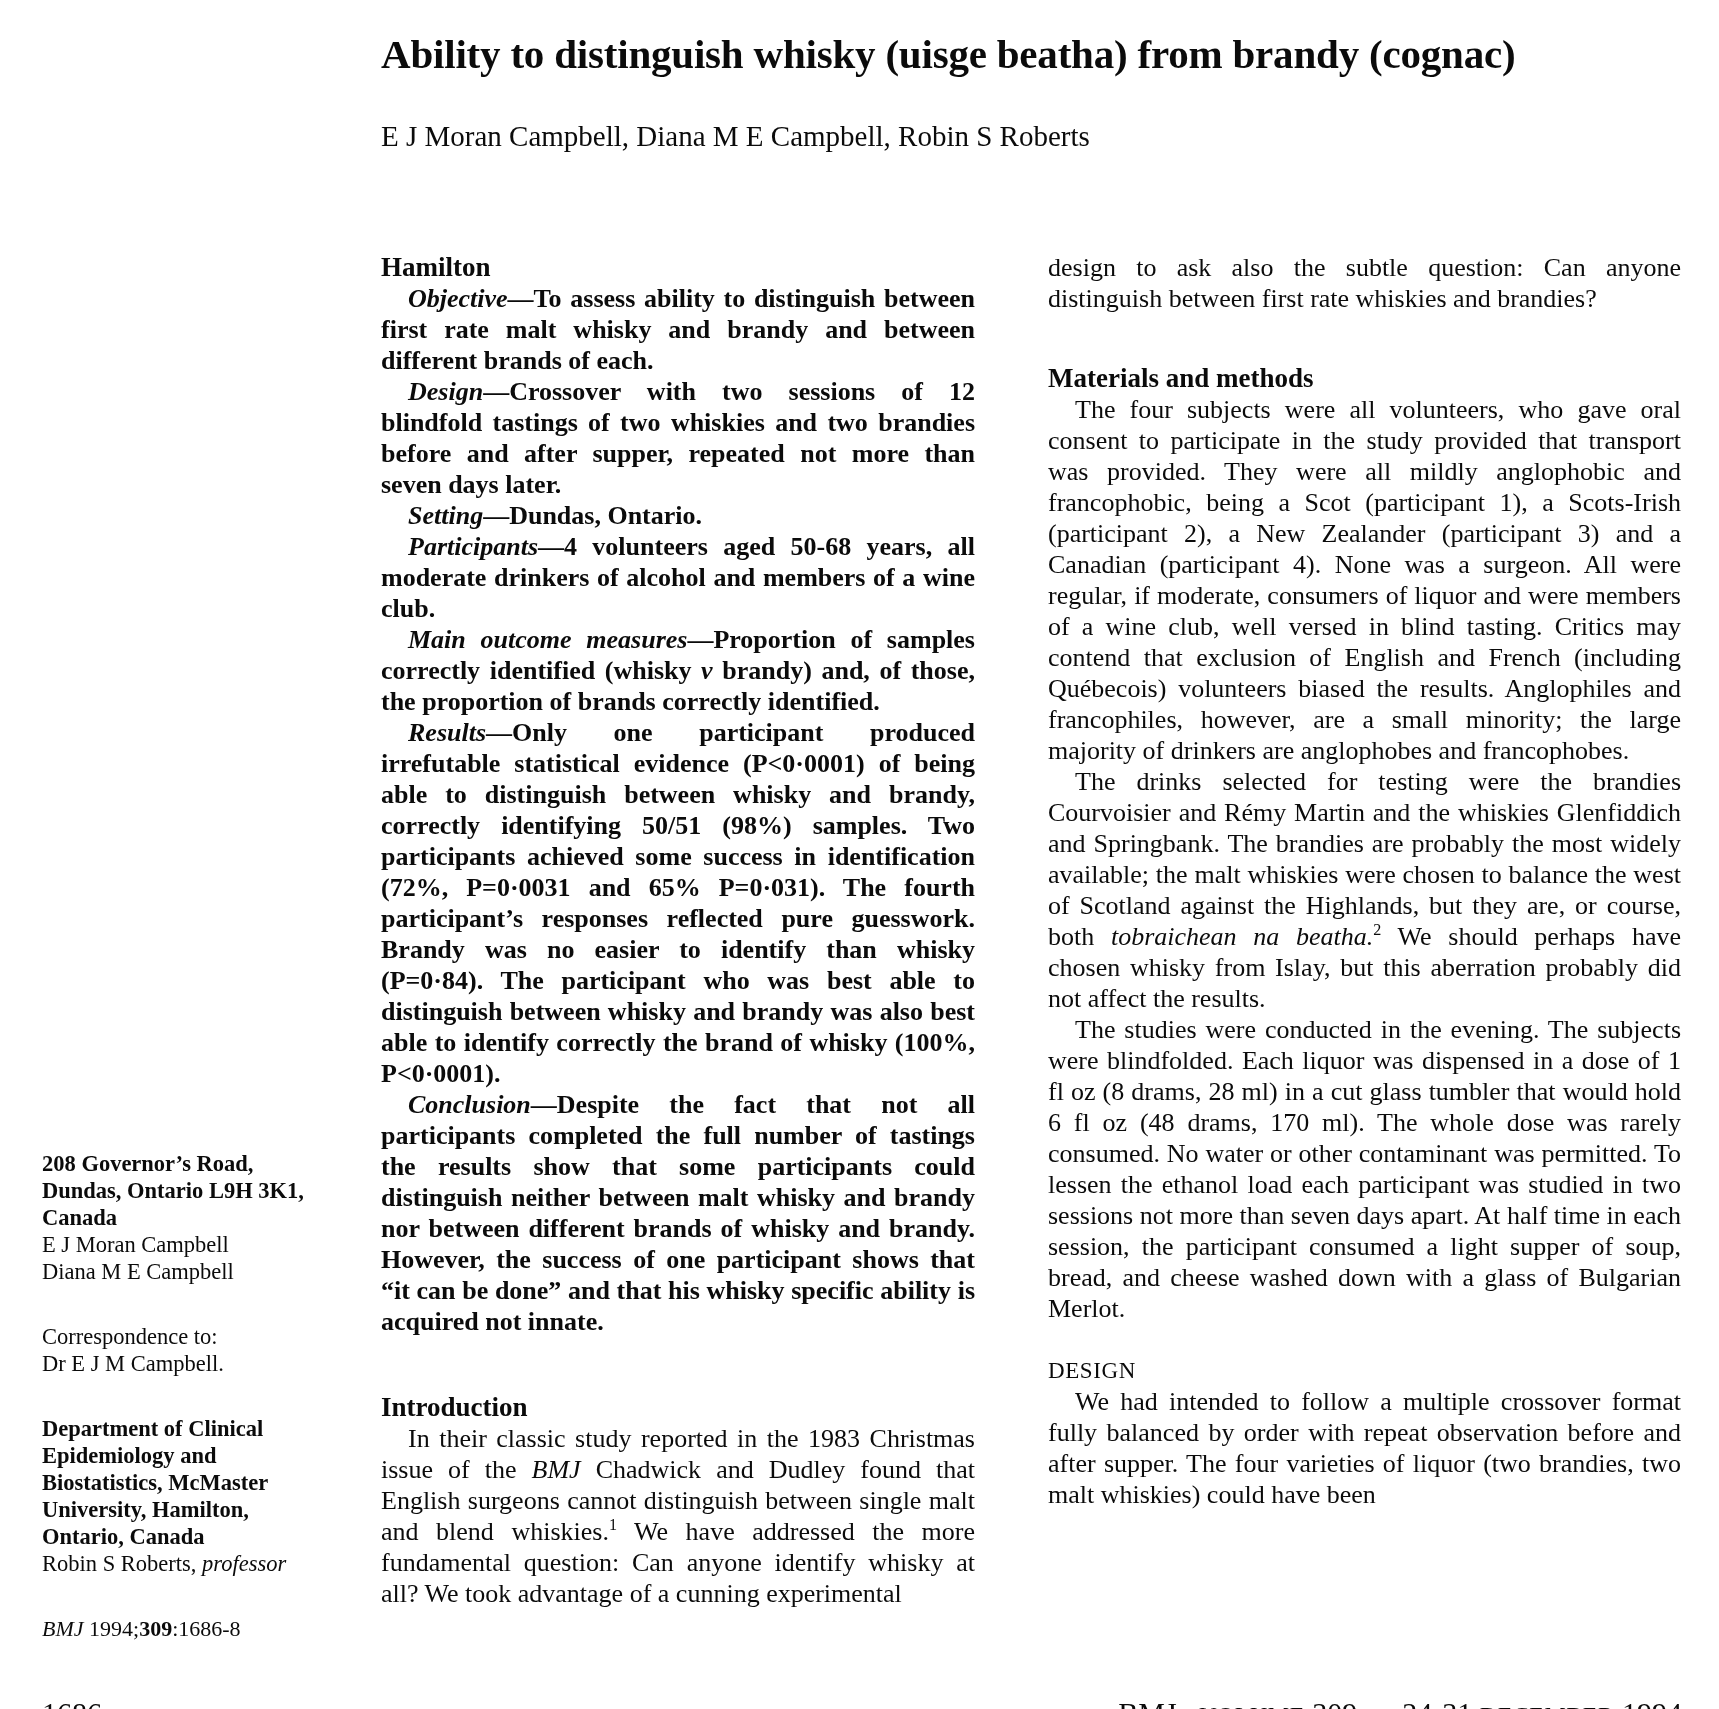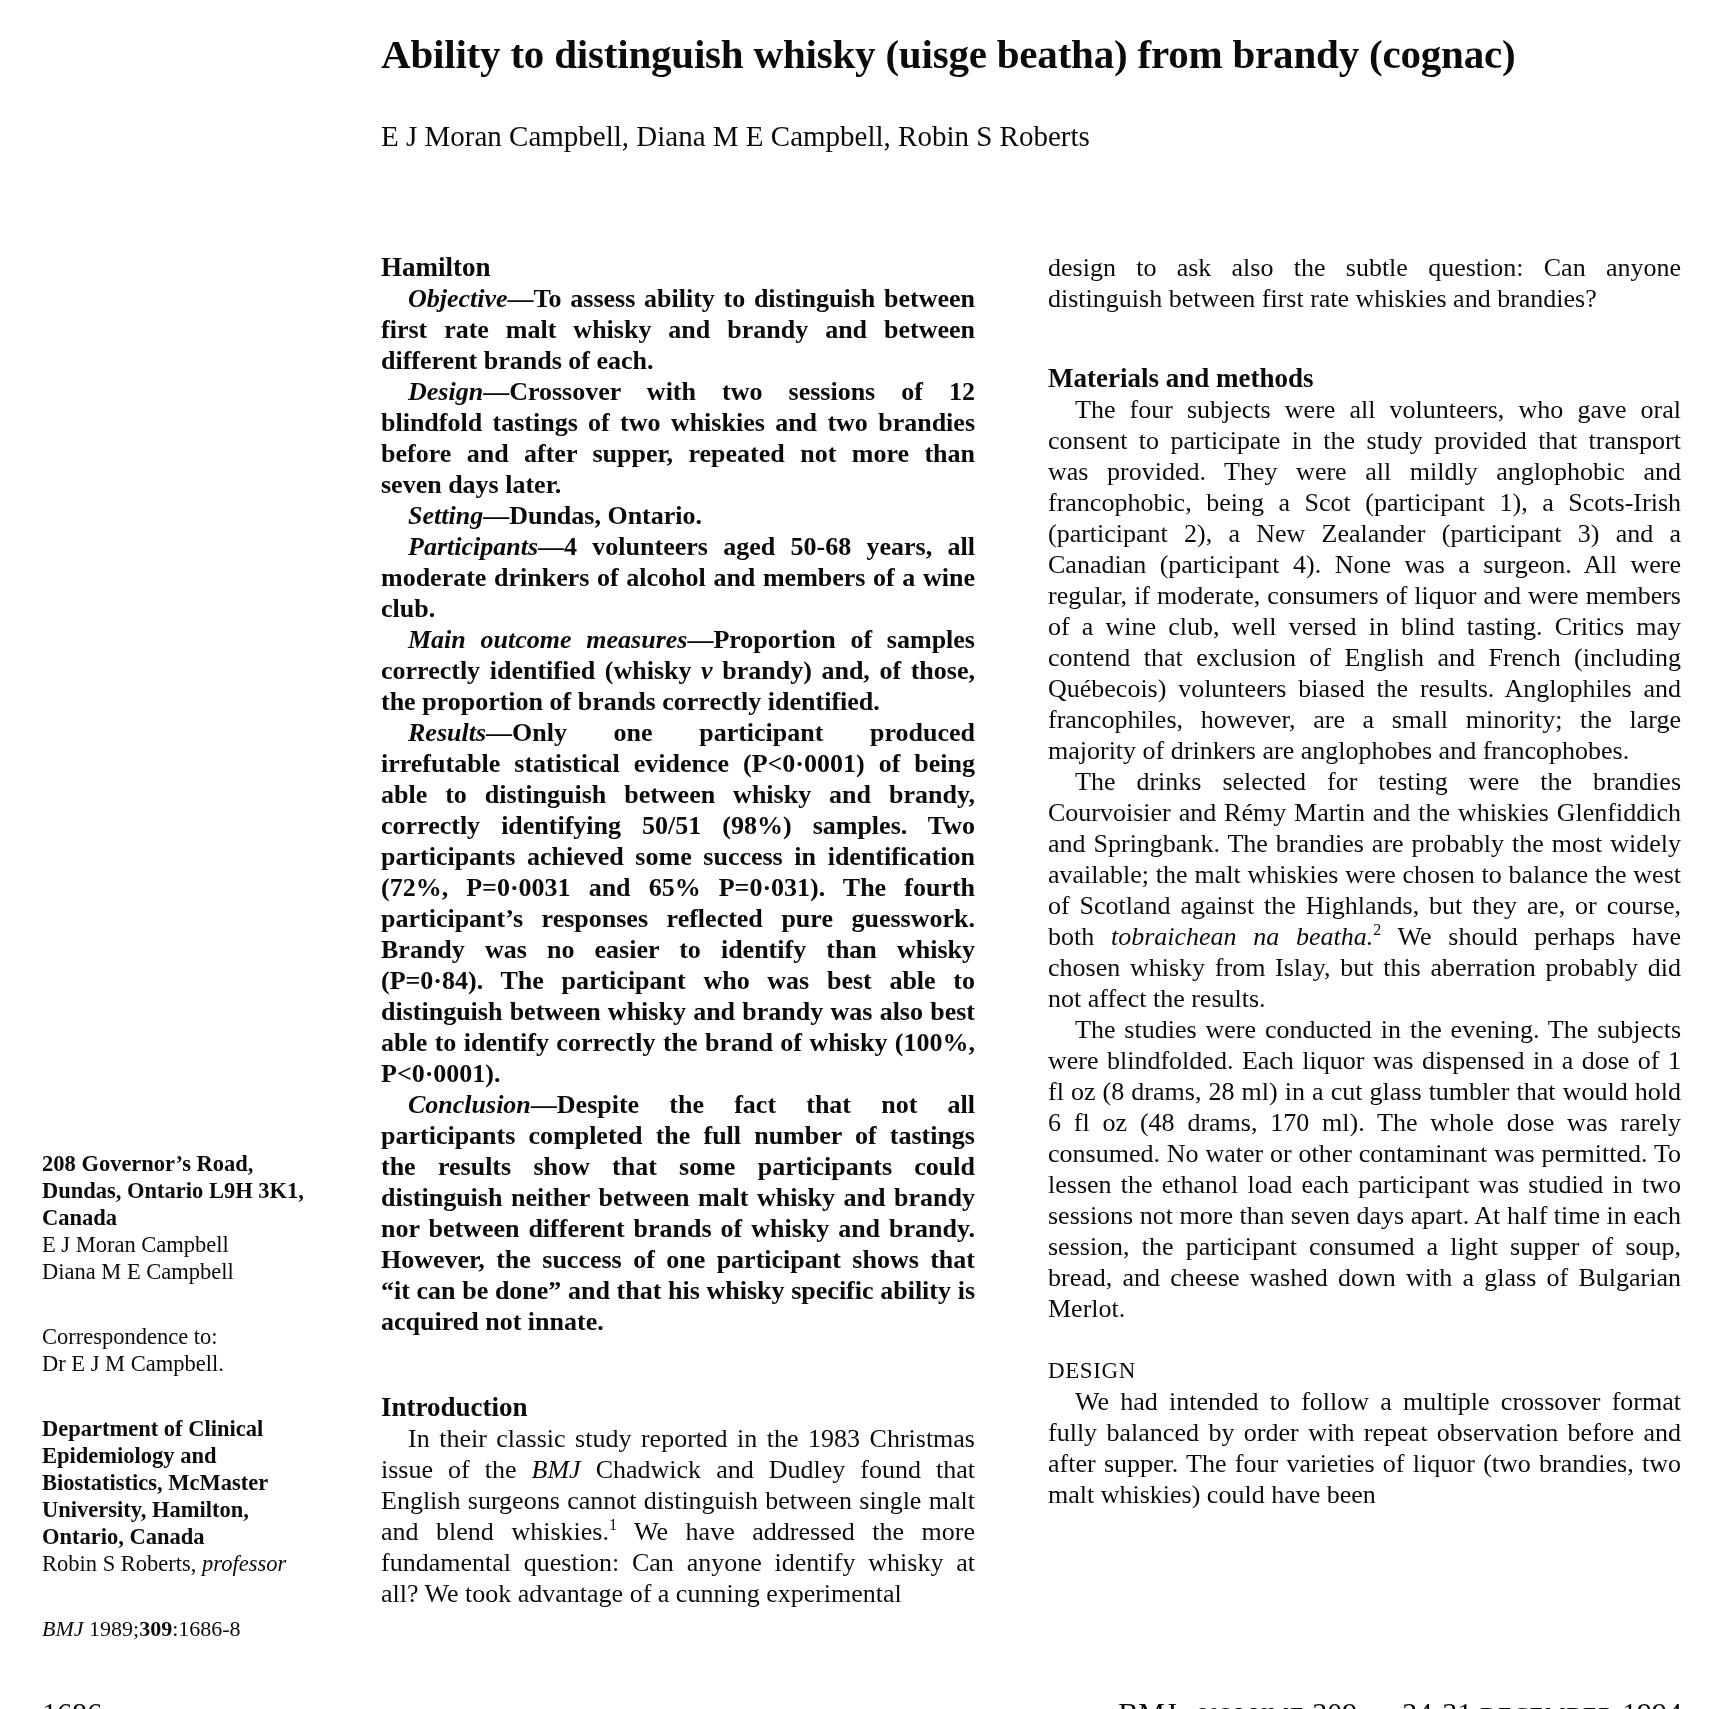--- a/index.html
+++ b/index.html
@@ -73,21 +73,21 @@
     <div>Dr E J M Campbell.</div>
   </div>
   <div class="sb-block">
     <div class="sb-bold">Department of Clinical</div>
     <div class="sb-bold">Epidemiology and</div>
     <div class="sb-bold">Biostatistics, McMaster</div>
     <div class="sb-bold">University, Hamilton,</div>
     <div class="sb-bold">Ontario, Canada</div>
     <div><span>Robin S Roberts, </span><span class="run-i">professor</span></div>
   </div>
-  <div class="sb-block citation"><span class="run-i">BMJ</span><span> 1989;</span><span class="run-b">309</span><span>:1686-8</span></div>
+  <div class="sb-block citation"><span class="run-i">BMJ</span><span> 1994;</span><span class="run-b">309</span><span>:1686-8</span></div>
 </aside>
 
 <section class="col col1">
   <h2>Hamilton</h2>
   <p class="abs"><span class="run-bi">Objective</span><span class="run-b">—To assess ability to distinguish between first rate malt whisky and brandy and between different brands of each.</span></p>
   <p class="abs"><span class="run-bi">Design</span><span class="run-b">—Crossover with two sessions of 12 blindfold tastings of two whiskies and two brandies before and after supper, repeated not more than seven days later.</span></p>
   <p class="abs"><span class="run-bi">Setting</span><span class="run-b">—Dundas, Ontario.</span></p>
   <p class="abs"><span class="run-bi">Participants</span><span class="run-b">—4 volunteers aged 50-68 years, all moderate drinkers of alcohol and members of a wine club.</span></p>
   <p class="abs"><span class="run-bi">Main outcome measures</span><span class="run-b">—Proportion of samples correctly identified (whisky </span><span class="run-bi">v</span><span class="run-b"> brandy) and, of those, the proportion of brands correctly identified.</span></p>
   <p class="abs"><span class="run-bi">Results</span><span class="run-b">—Only one participant produced irrefutable statistical evidence (P&lt;0·0001) of being able to distinguish between whisky and brandy, correctly identifying 50/51 (98%) samples. Two participants achieved some success in identification (72%, P=0·0031 and 65% P=0·031). The fourth participant’s responses reflected pure guesswork. Brandy was no easier to identify than whisky (P=0·84). The participant who was best able to distinguish between whisky and brandy was also best able to identify correctly the brand of whisky (100%, P&lt;0·0001).</span></p>

